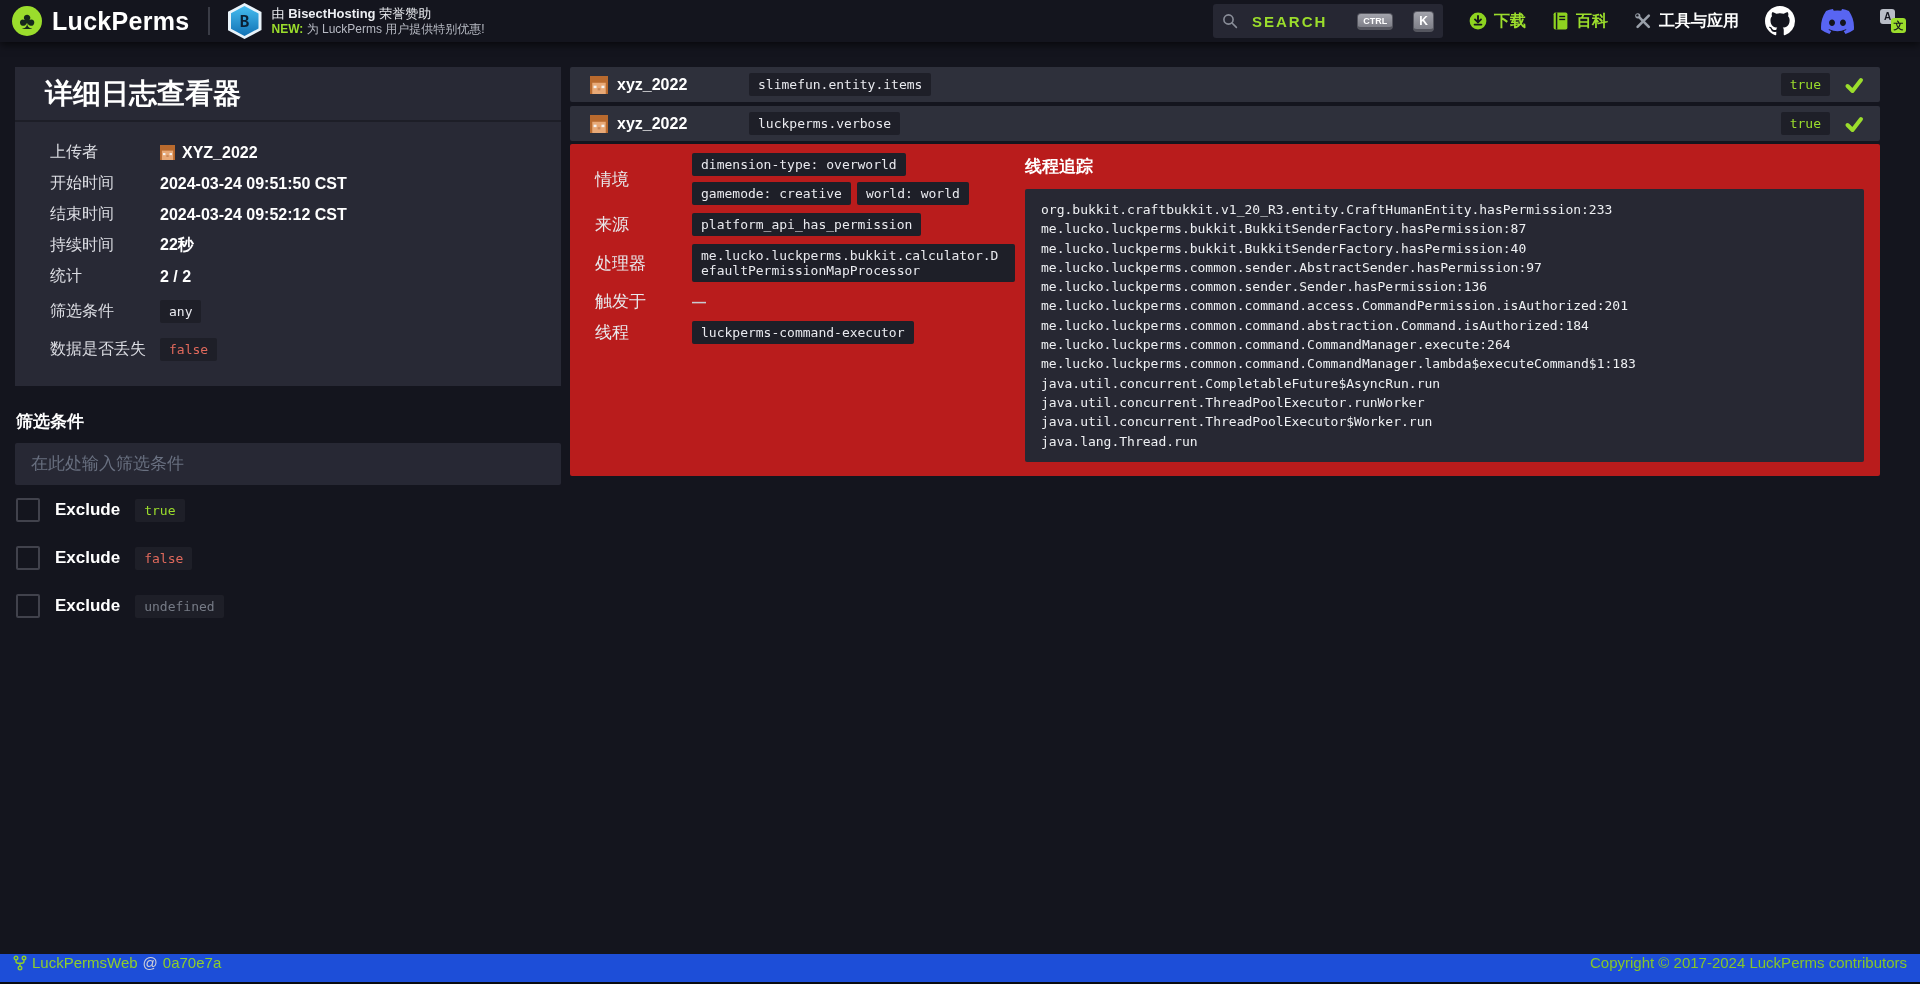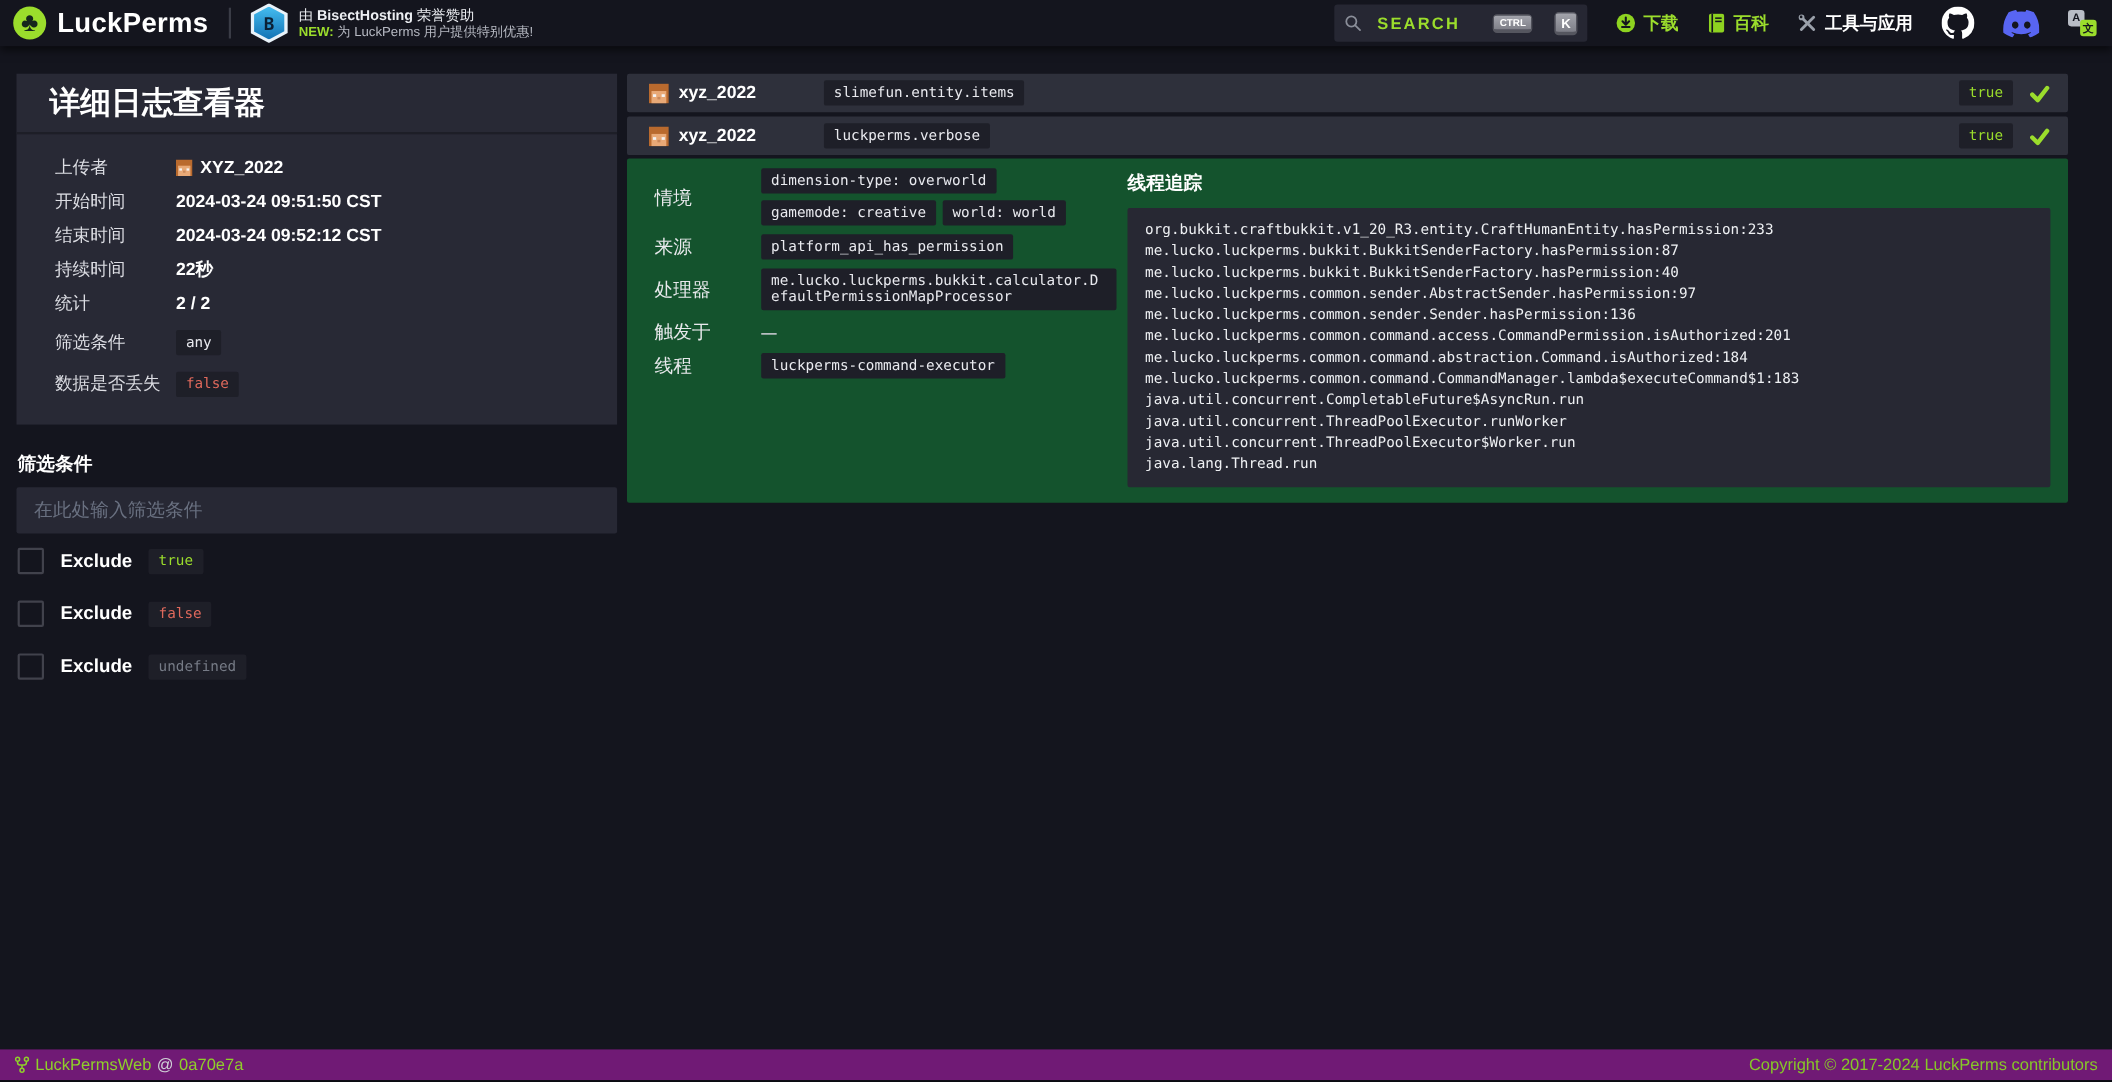--- a/index.html
+++ b/index.html
@@ -89,37 +89,37 @@
   .log-row {
     height:35px; background:#2e303b; border-radius:2px; display:flex; align-items:center;
     padding:0 16px 0 20px; margin-bottom:4px; cursor:pointer;
   }
   .mc-avatar { width:18px; height:18px; flex-shrink:0; image-rendering:pixelated; }
   .mc-avatar.small { width:15px; height:15px; }
   .row-user { font-size:16px; font-weight:bold; color:#fff; margin-left:9px; width:132px; }
   .row-spacer { flex:1; }
   .row-check { margin-left:14px; display:flex; align-items:center; }
   
-  .detail { background:#14532d; border-radius:2px; margin-top:3px; display:flex; padding:9px 16px 14px 25px; }
+  .detail { background:#b91c1c; border-radius:2px; margin-top:3px; display:flex; padding:9px 16px 14px 25px; }
   .detail-fields { width:420px; flex-shrink:0; }
   .field-row { display:flex; align-items:center; margin-bottom:8px; }
   .field-label { width:97px; flex-shrink:0; font-size:17px; color:#e8e9ec; }
   .field-chips { display:flex; flex-wrap:wrap; gap:6px; max-width:323px; }
   .field-empty { color:#c9cad1; font-size:14px; font-weight:bold; }
   .detail-trace { flex:1; padding-left:10px; min-width:0; }
   .trace-heading { font-size:17px; font-weight:600; color:#fff; margin:2px 0 11px; }
   .trace-box {
     background:#272833; border-radius:2px; padding:11px 16px;
     font-family:"DejaVu Sans Mono",monospace; font-size:13px; line-height:19.3px; color:#eef0f3;
   }
   .trace-line { white-space:pre; }
   
   .footer {
-    position:absolute; left:0; right:0; bottom:2px; height:28px; background:#701a75;
-    display:flex; align-items:center; justify-content:space-between; padding:0 13px; font-size:15px;
+    position:absolute; left:0; right:0; bottom:2px; height:28px; background:#1d4ed8;
+    display:flex; align-items:flex-start; justify-content:space-between; padding:0 13px; font-size:15px;
   }
   .footer-left { display:flex; align-items:center; gap:5px; }
   .footer-link { color:#8fcf2a; cursor:pointer; }
   .footer-at { color:#cfd0d6; }
   .footer-right { color:#86c728; }
   .bottom-strip { position:absolute; left:0; right:0; bottom:0; height:2px; background:#0a0b11; }
 </style>
 </head>
 <body>
 
@@ -334,20 +334,21 @@
       <div class="detail-trace">
         <div class="trace-heading">线程追踪</div>
         <div class="trace-box">
           <div class="trace-line">org.bukkit.craftbukkit.v1_20_R3.entity.CraftHumanEntity.hasPermission:233</div>
           <div class="trace-line">me.lucko.luckperms.bukkit.BukkitSenderFactory.hasPermission:87</div>
           <div class="trace-line">me.lucko.luckperms.bukkit.BukkitSenderFactory.hasPermission:40</div>
           <div class="trace-line">me.lucko.luckperms.common.sender.AbstractSender.hasPermission:97</div>
           <div class="trace-line">me.lucko.luckperms.common.sender.Sender.hasPermission:136</div>
           <div class="trace-line">me.lucko.luckperms.common.command.access.CommandPermission.isAuthorized:201</div>
           <div class="trace-line">me.lucko.luckperms.common.command.abstraction.Command.isAuthorized:184</div>
+          <div class="trace-line">me.lucko.luckperms.common.command.CommandManager.execute:264</div>
           <div class="trace-line">me.lucko.luckperms.common.command.CommandManager.lambda$executeCommand$1:183</div>
           <div class="trace-line">java.util.concurrent.CompletableFuture$AsyncRun.run</div>
           <div class="trace-line">java.util.concurrent.ThreadPoolExecutor.runWorker</div>
           <div class="trace-line">java.util.concurrent.ThreadPoolExecutor$Worker.run</div>
           <div class="trace-line">java.lang.Thread.run</div>
         </div>
       </div>
     </div>
   </main>
 </div>

